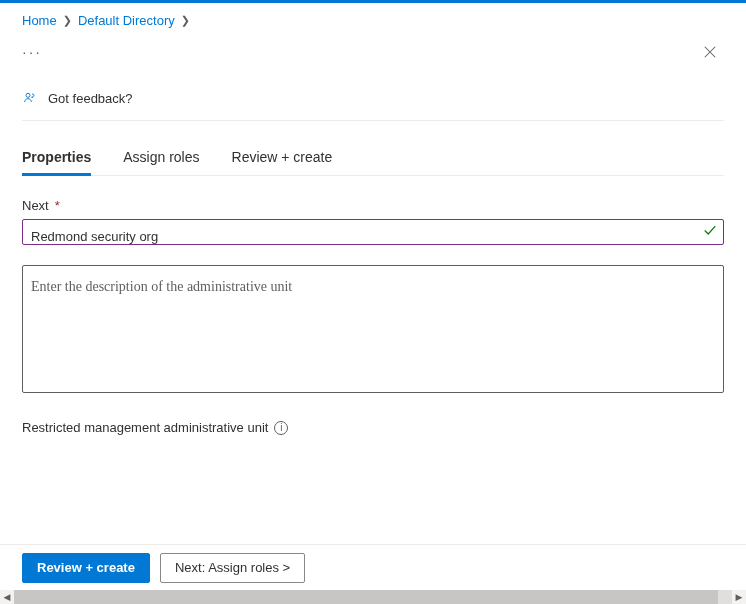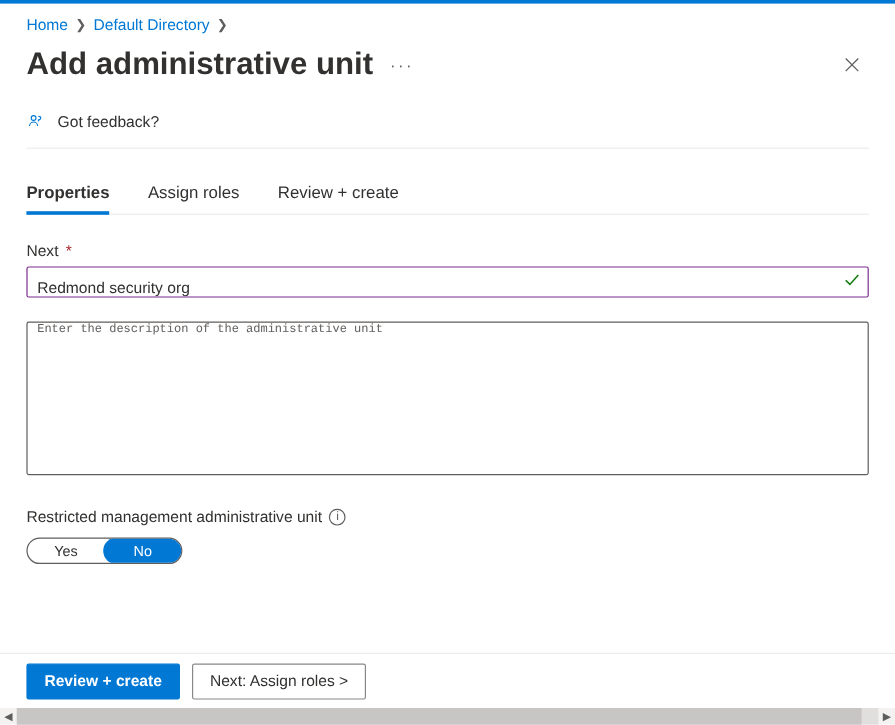--- a/index.html
+++ b/index.html
@@ -91,22 +91,22 @@
   .check-ic {
     position: absolute; right: 6px; top: 50%; transform: translateY(-50%);
     color: #107c10;
   }
   .check-ic svg { width: 14px; height: 14px; }
   .desc-textarea {
     width: 100%;
     min-height: 128px;
     border: 1px solid #605e5c;
     border-radius: 2px;
-    padding: 1px 8px;
-    font-family: Liberation Mono, monospace; font-size: 10px;
+    padding: 13px 8px;
+    font-family: Liberation Serif, serif; font-size: 14px;
     resize: none; outline: none;
     color: #323130;
     margin-bottom: 24px;
   }
   .desc-textarea::placeholder { color: #605e5c; }
   .info-ic {
     display: inline-flex; align-items: center; justify-content: center;
     width: 14px; height: 14px; border: 1px solid #605e5c; border-radius: 50%;
     font-size: 10px; color: #605e5c; cursor: pointer;
   }
@@ -166,21 +166,20 @@
 <div class="content-area">
   <nav class="breadcrumb">
     <a>Home</a>
     <span class="sep">❯</span>
     <a>Default Directory</a>
     <span class="sep">❯</span>
   </nav>
 
   <div class="title-row">
     <div class="title-left">
-      <h1 class="page-title">Add administrative unit</h1>
       <span class="more-dots">···</span>
     </div>
     <div class="close-x">
       <svg viewBox="0 0 16 16">
           <path d="M2 2 L14 14 M14 2 L2 14" stroke="currentColor" stroke-width="1.2" fill="none"></path>
         </svg>
     </div>
   </div>
 
   <div class="feedback-row">
@@ -211,24 +210,20 @@
           </svg>
       </span>
     </div>
 
     <textarea class="desc-textarea" placeholder="Enter the description of the administrative unit" style=""></textarea>
 
     <div class="field-label">
       <span>Restricted management administrative unit</span>
       <span class="info-ic">i</span>
     </div>
-    <div class="toggle-pill">
-      <div class="toggle-opt">Yes</div>
-      <div class="toggle-opt active">No</div>
-    </div>
   </div>
 </div>
 
 <div class="footer-bar">
   <button class="btn btn-primary">Review + create</button>
   <button class="btn btn-secondary">Next: Assign roles &gt;</button>
 </div>
 
 <div class="hscroll">
   <div class="arrow">◀</div>

